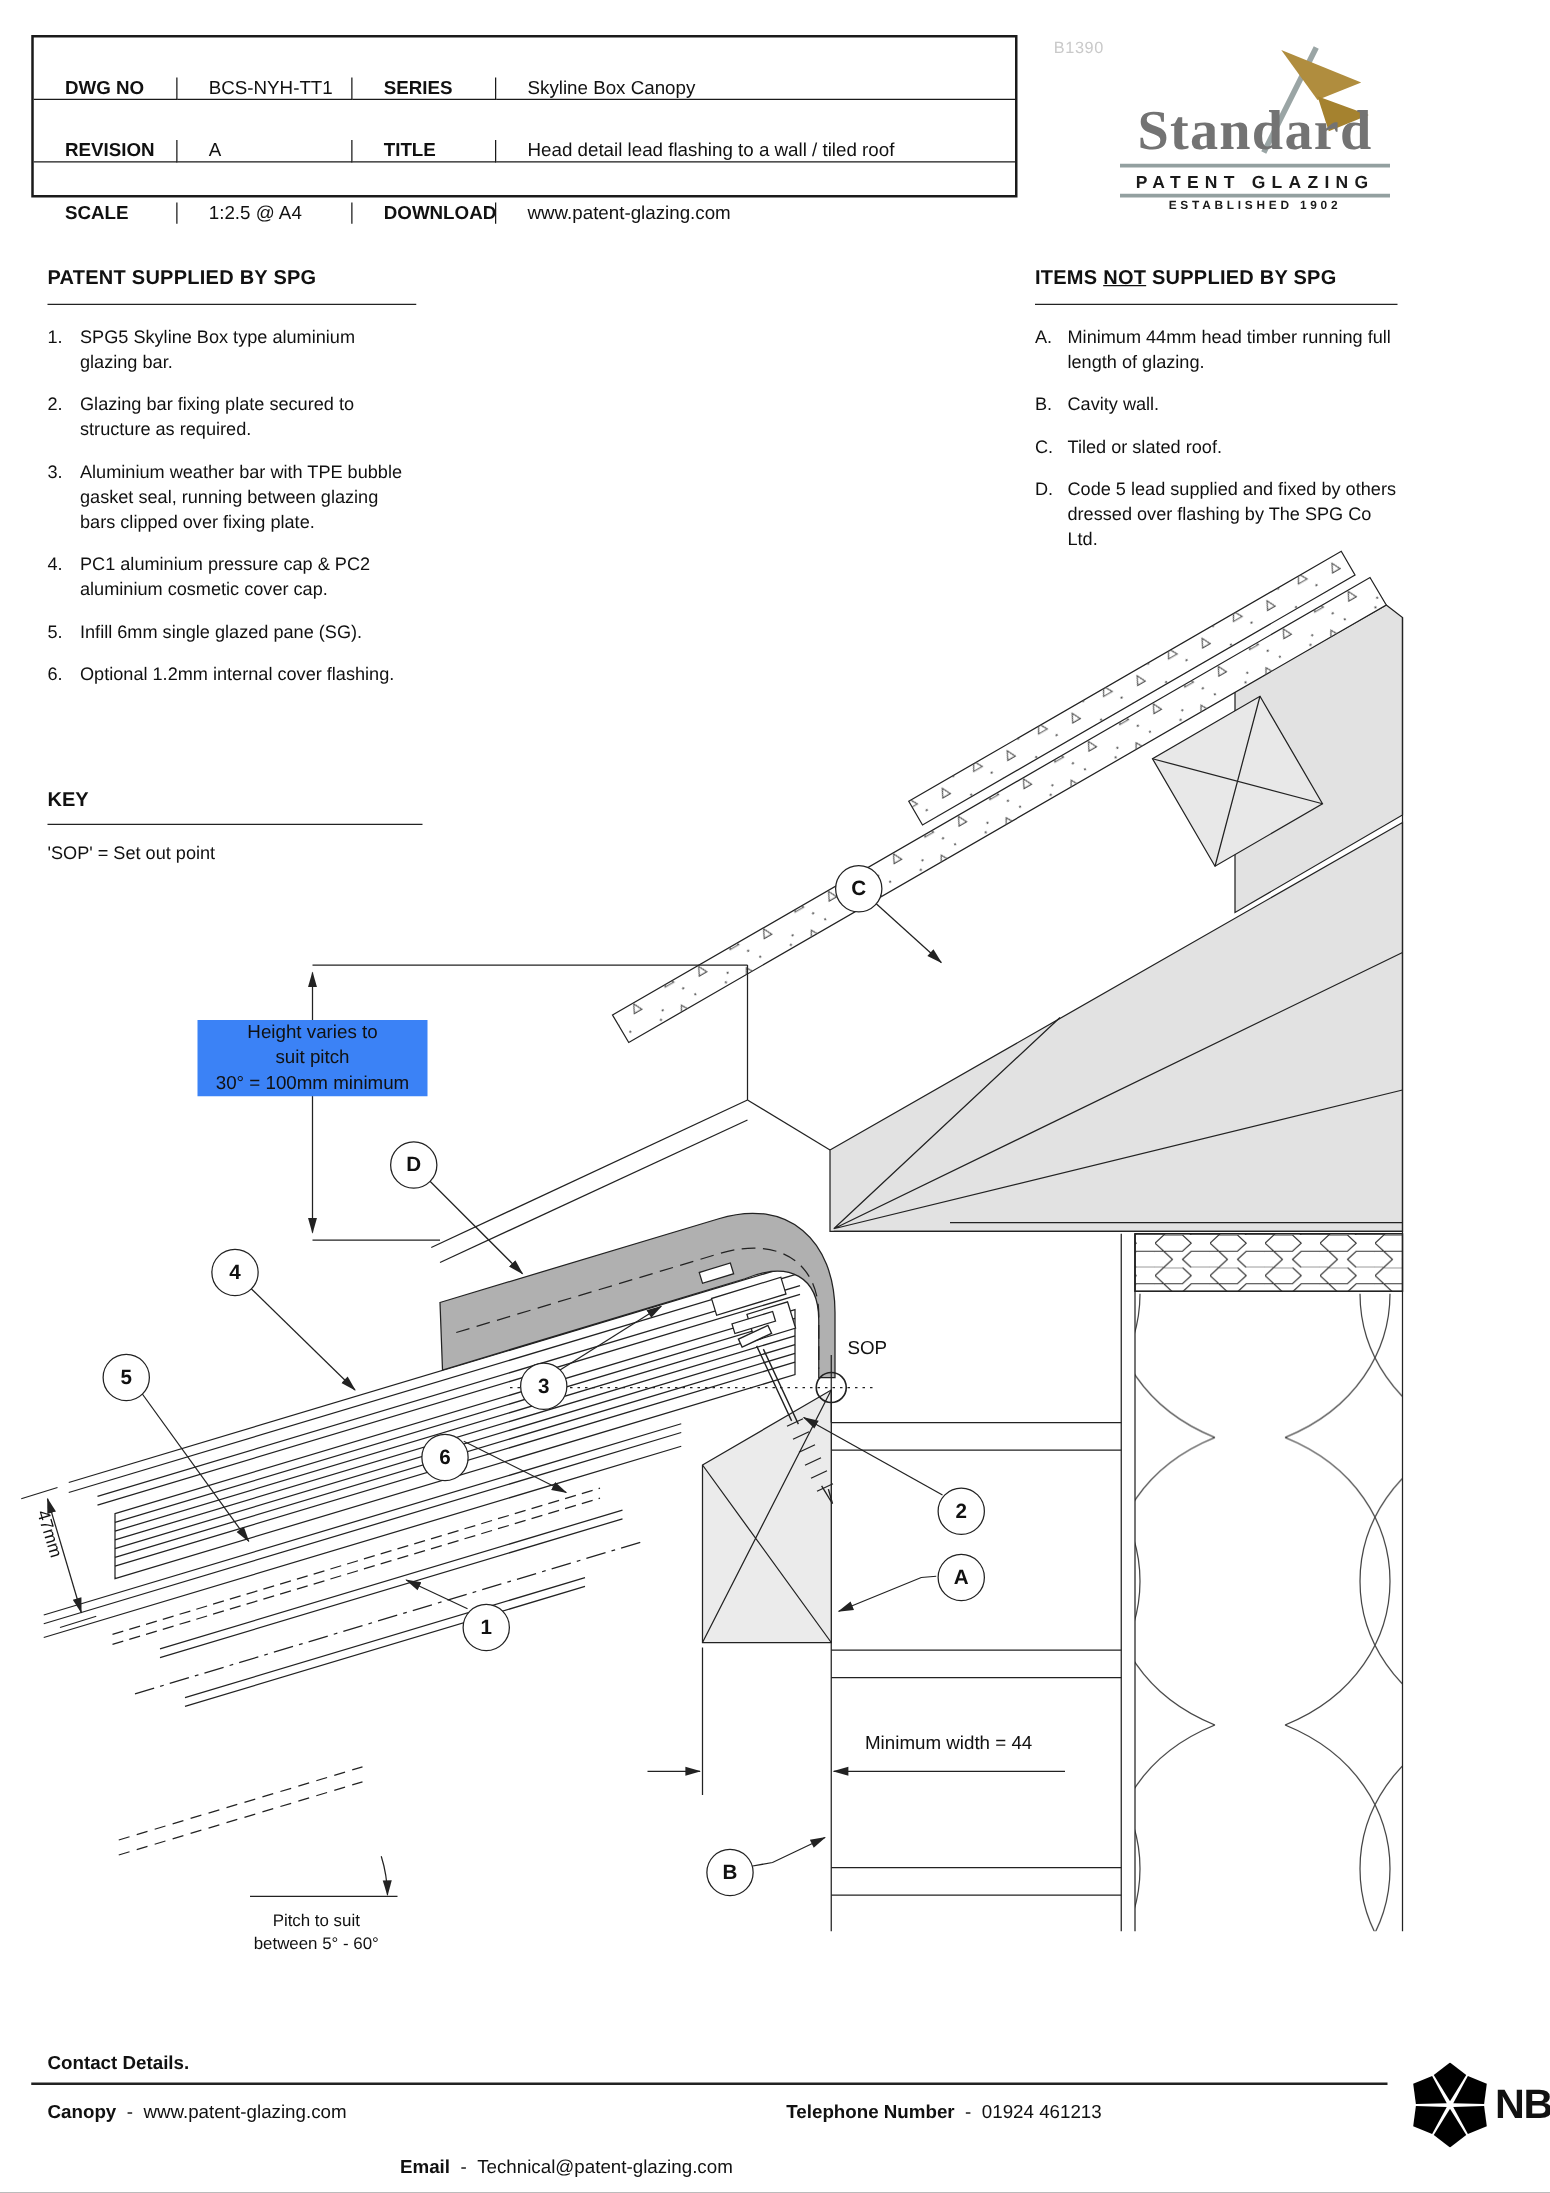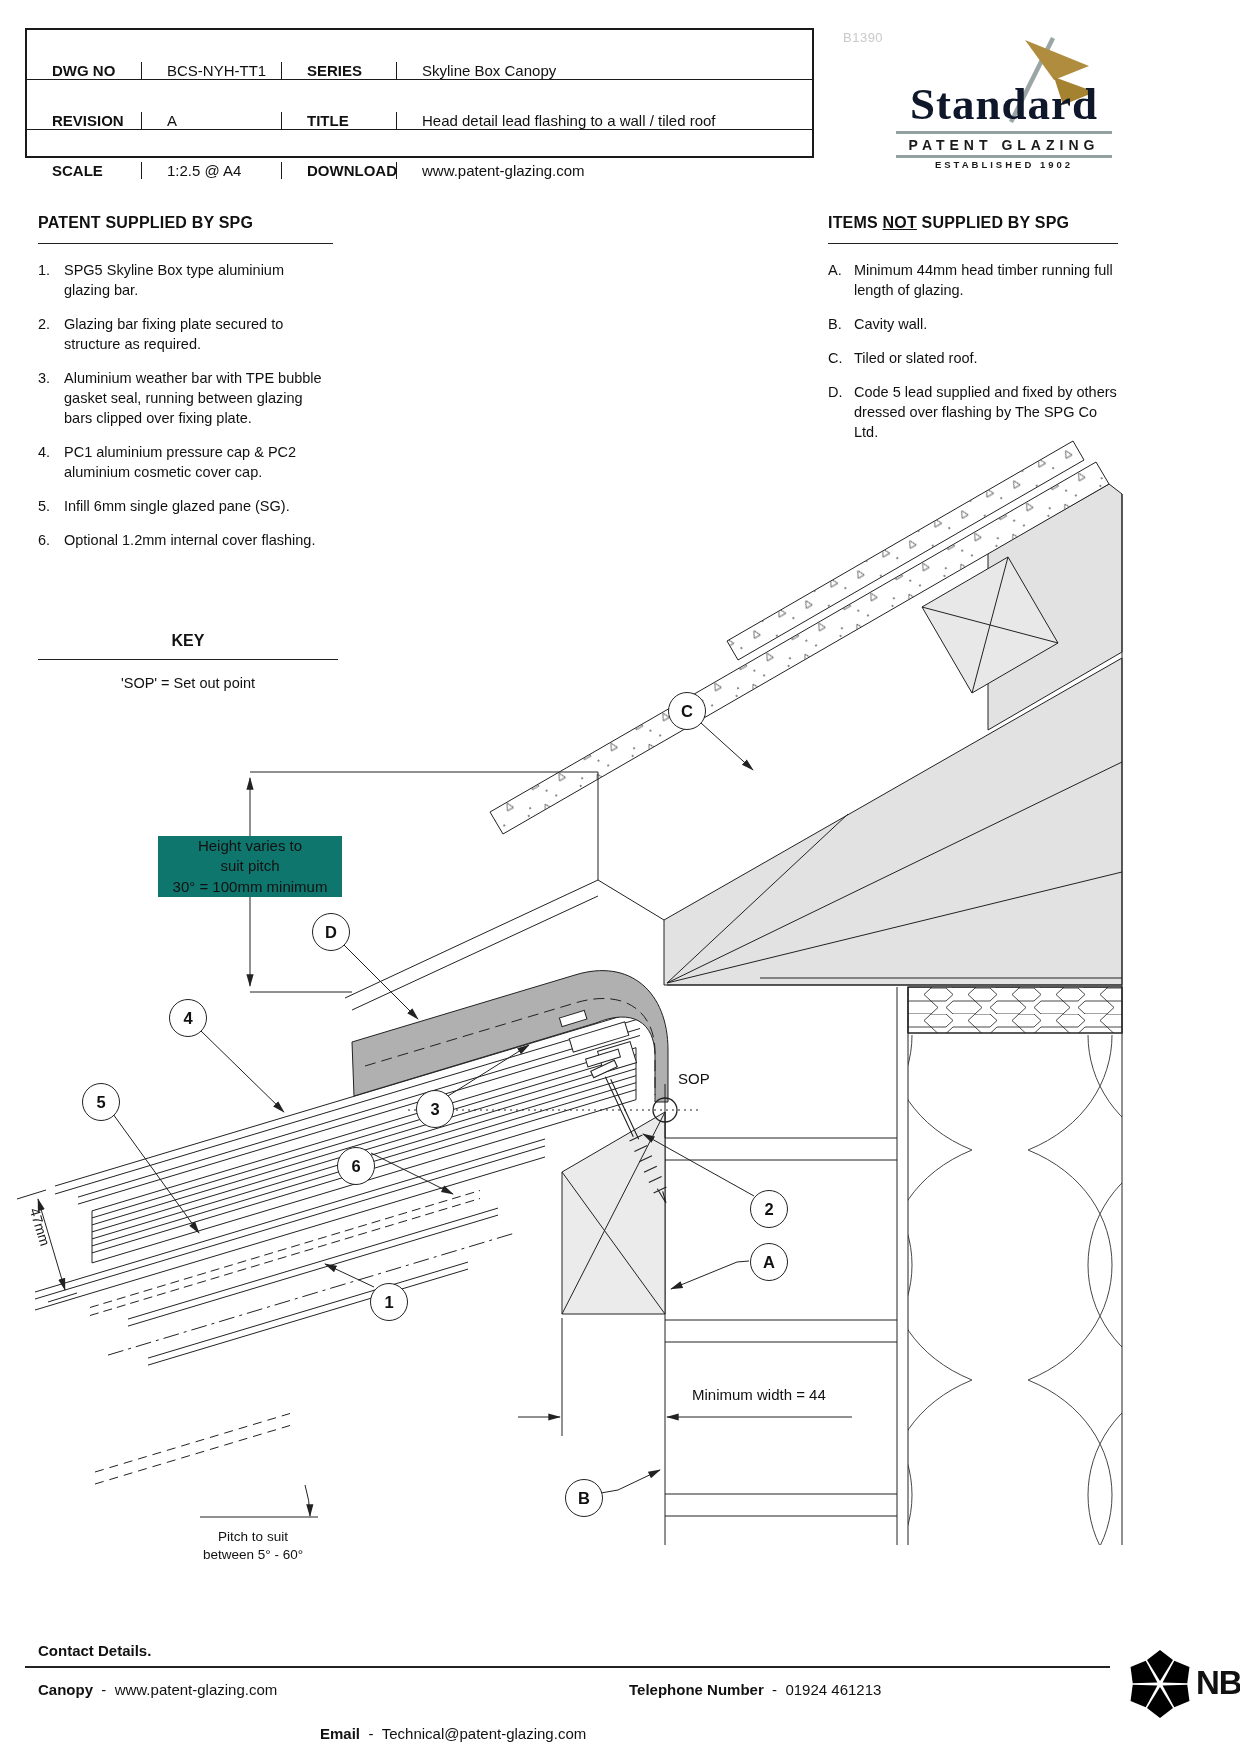--- a/index.html
+++ b/index.html
@@ -12,21 +12,21 @@
           font-size:15px;}
   .tblock .cell{border-right:1.2px solid #1a1a1a;border-bottom:1.2px solid #1a1a1a;
           display:flex;align-items:center;padding-left:25px;box-sizing:border-box;margin-top:32px;}
   .tblock .cell.lastcol{border-right:none;}
   .tblock .cell.lastrow{border-bottom:none;}
   .tblock .lab{font-weight:bold;}
   .wm{left:843px;top:30px;color:#c9c9c9;font-size:13px;letter-spacing:.5px;}
   
   .logo{left:893px;top:36px;width:222px;height:132px;}
   .logo .word{position:absolute;top:42px;left:0;width:100%;text-align:center;
-        font-family:"Liberation Serif",serif;font-weight:bold;font-size:45px;letter-spacing:1px;color:#0f172a;}
+        font-family:"Liberation Serif",serif;font-weight:bold;font-size:45px;letter-spacing:1px;color:#737373;}
   .logo .rule{position:absolute;left:3px;right:3px;height:0;border-top:3px solid #93a0a0;}
   .logo .sub{position:absolute;top:101px;left:0;width:100%;text-align:center;
         font-weight:bold;font-size:14px;letter-spacing:5px;color:#1a1a1a;}
   .logo .est{position:absolute;top:123px;left:0;width:100%;text-align:center;
         font-weight:bold;font-size:9.5px;letter-spacing:3px;color:#1a1a1a;}
   
   .listbox{width:300px;font-size:14.5px;line-height:1.38;}
   .listbox h3{margin:0 0 9px 0;font-size:16px;letter-spacing:.2px;}
   .listbox .hrule{border-top:1.5px solid #222;margin:0 0 16px 0;}
   .listbox .li{display:flex;margin-bottom:14px;}
@@ -124,21 +124,21 @@
     <div class="li">
         <span class="n">C.</span>
         <span>Tiled or slated roof.</span>
       </div>
     <div class="li">
         <span class="n">D.</span>
         <span>Code 5 lead supplied and fixed by others dressed over flashing by The SPG Co Ltd.</span>
       </div>
   </div>
 
-  <div class="abs keybox" style="left:38px;top:632px;text-align:center;">
+  <div class="abs keybox" style="left:38px;top:632px;">
     <h3>KEY</h3>
     <div class="hrule"></div>
     <div>'SOP' = Set out point</div>
   </div>
 
   <svg class="abs" style="left:0;top:430px;" width="1240" height="1140" viewBox="0 430 1240 1140">
     <defs>
       <marker id="arr" viewBox="0 0 14 10" refX="13" refY="5" markerWidth="13" markerHeight="9" orient="auto-start-reverse">
           <path d="M0,1 L14,5 L0,9 Z" fill="#222"></path>
         </marker>
@@ -278,21 +278,21 @@
   <div class="abs lbl" style="left:169px;top:999px;">4</div>
   <div class="abs lbl" style="left:82px;top:1083px;">5</div>
   <div class="abs lbl" style="left:416px;top:1090px;">3</div>
   <div class="abs lbl" style="left:337px;top:1147px;">6</div>
   <div class="abs lbl" style="left:750px;top:1190px;">2</div>
   <div class="abs lbl" style="left:750px;top:1243px;">A</div>
   <div class="abs lbl" style="left:370px;top:1283px;">1</div>
   <div class="abs lbl" style="left:565px;top:1479px;">B</div>
 
   <div class="abs ann" style="left:678px;top:1070px;">SOP</div>
-  <div class="abs ann center" style="left:158px;top:836px;width:184px;background:#0f766e;line-height:1.35;">
+  <div class="abs ann center" style="left:158px;top:816px;width:184px;background:#3b82f6;line-height:1.35;">
     <div>Height varies to</div>
     <div>suit pitch</div>
     <div>30° = 100mm minimum</div>
   </div>
   <div class="abs ann" style="left:692px;top:1386px;">Minimum width = 44</div>
   <div class="abs ann" style="left:42px;top:1206px;transform:rotate(73deg);transform-origin:0 0;font-size:14px;">47mm</div>
   <div class="abs ann center" style="left:177px;top:1528px;width:152px;font-size:13.5px;line-height:1.35;">
     <div>Pitch to suit</div>
     <div>between 5° - 60°</div>
   </div>

